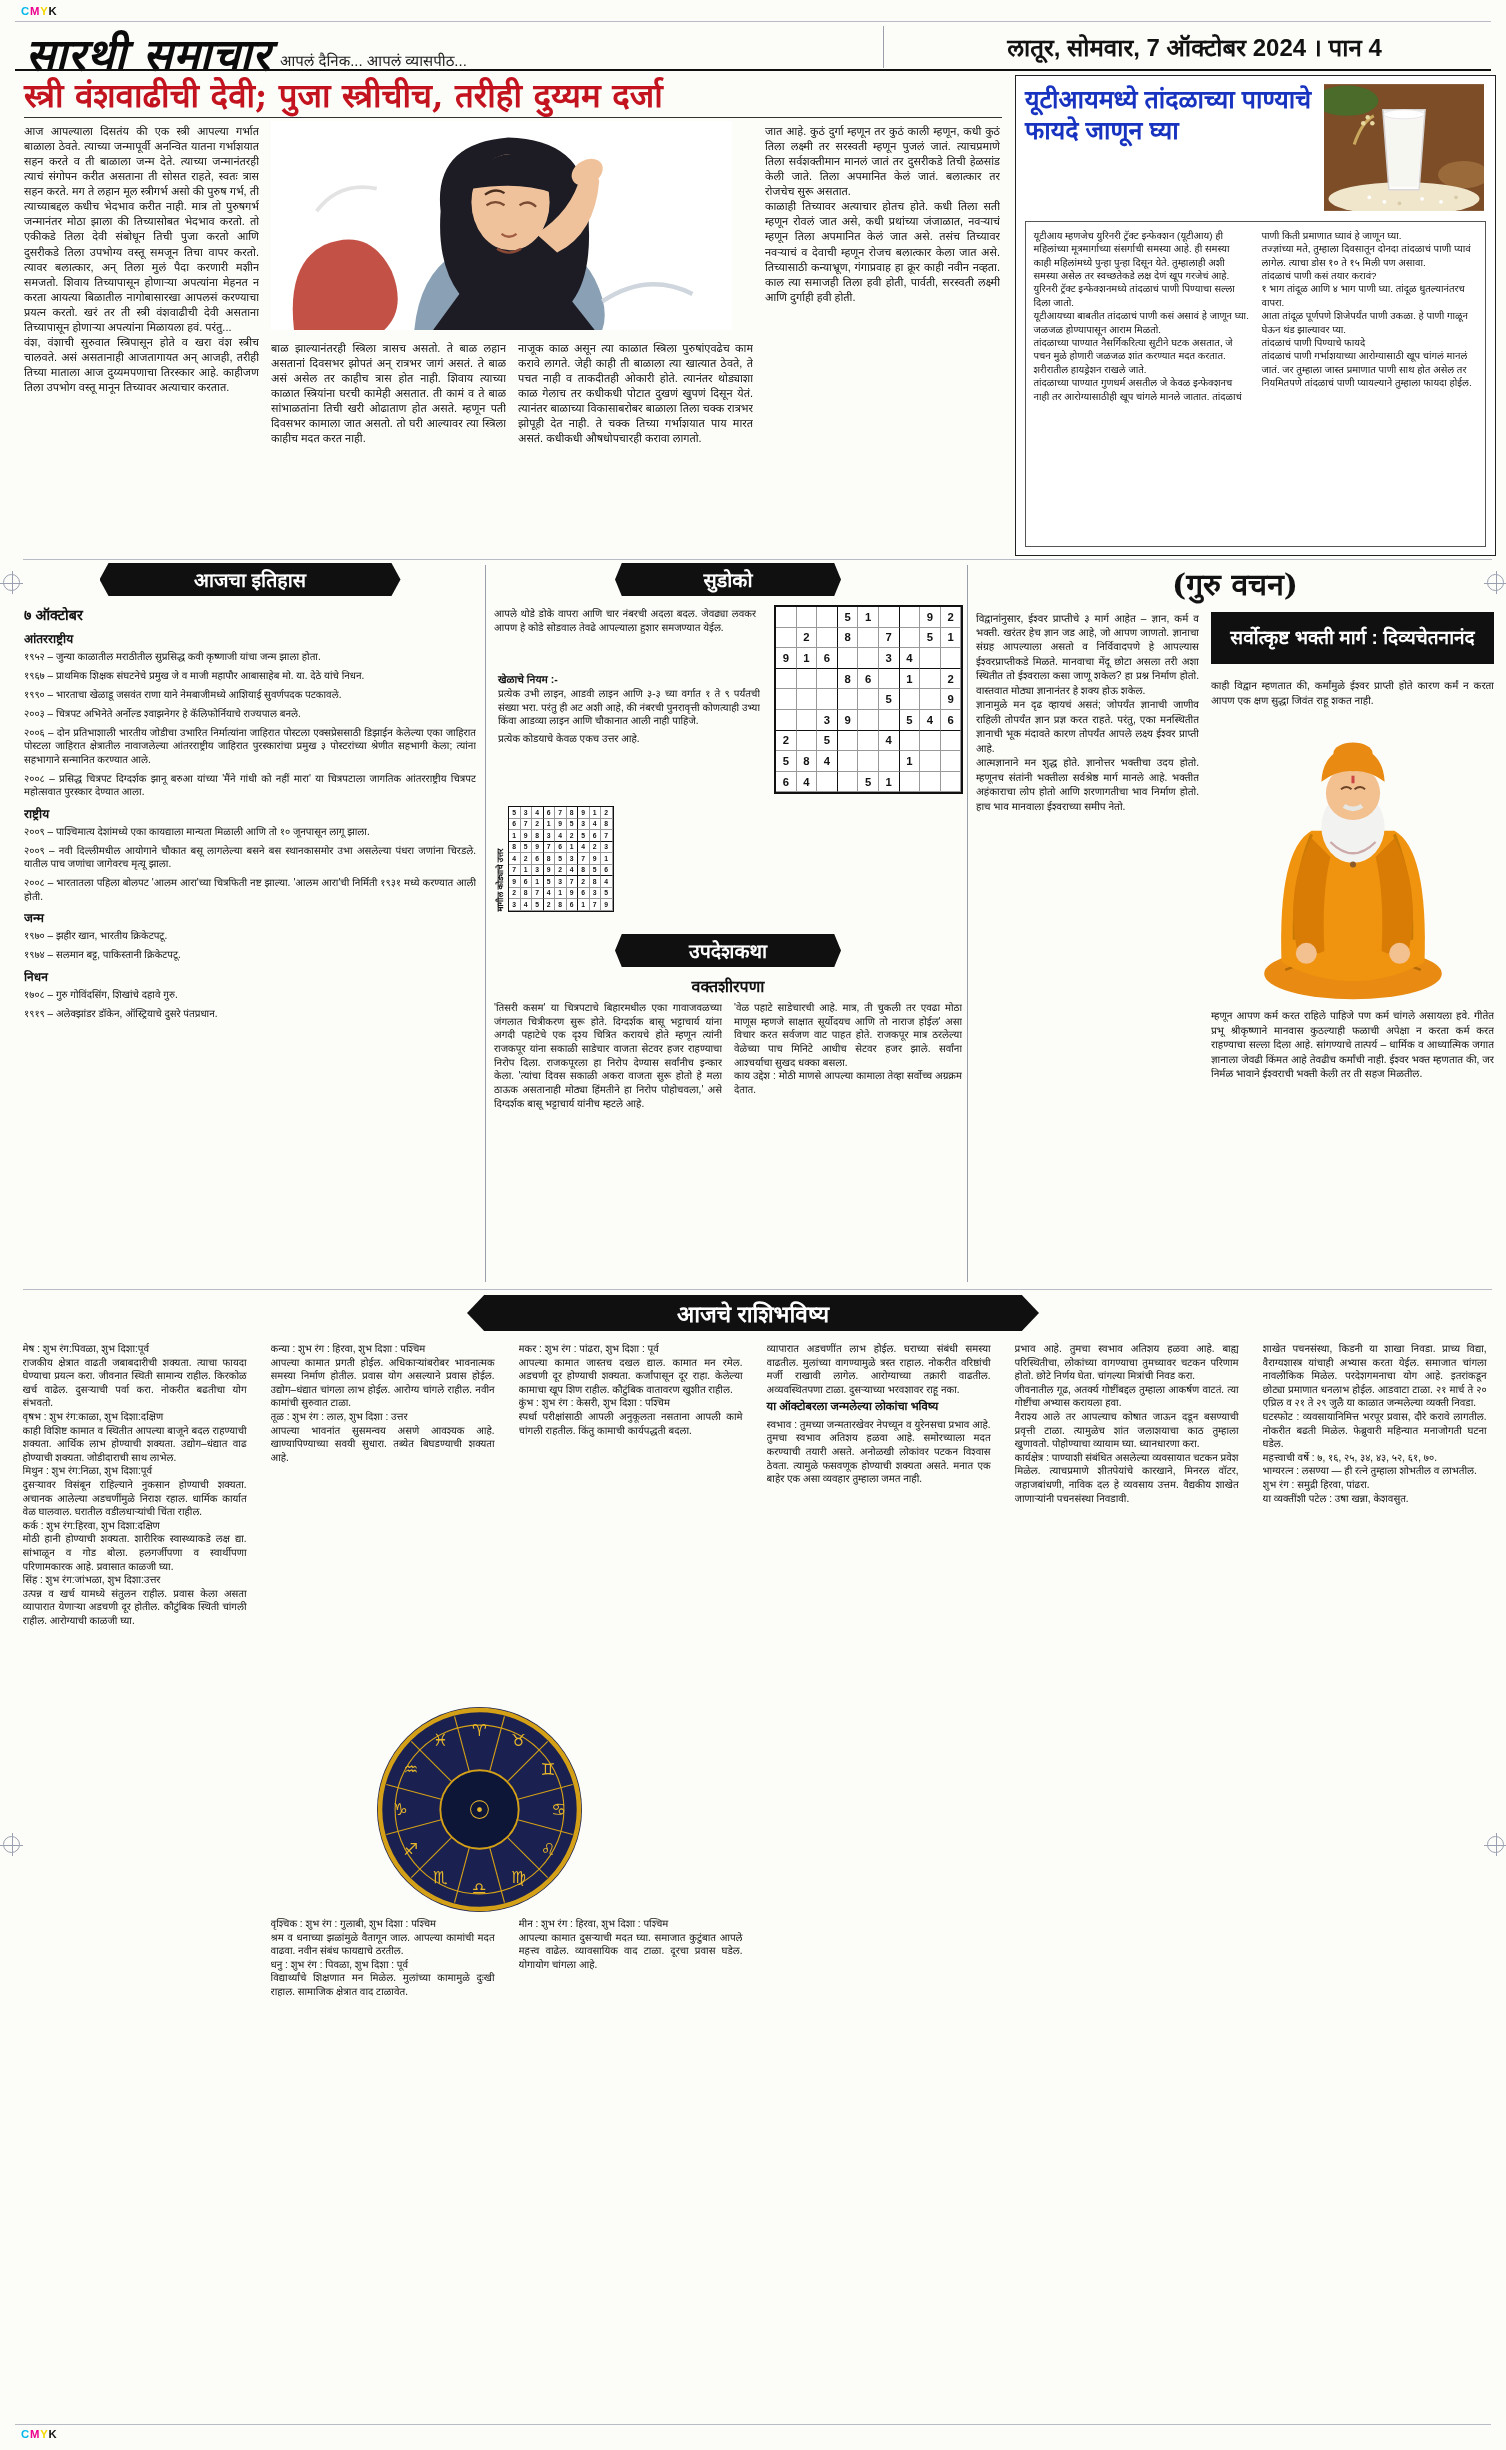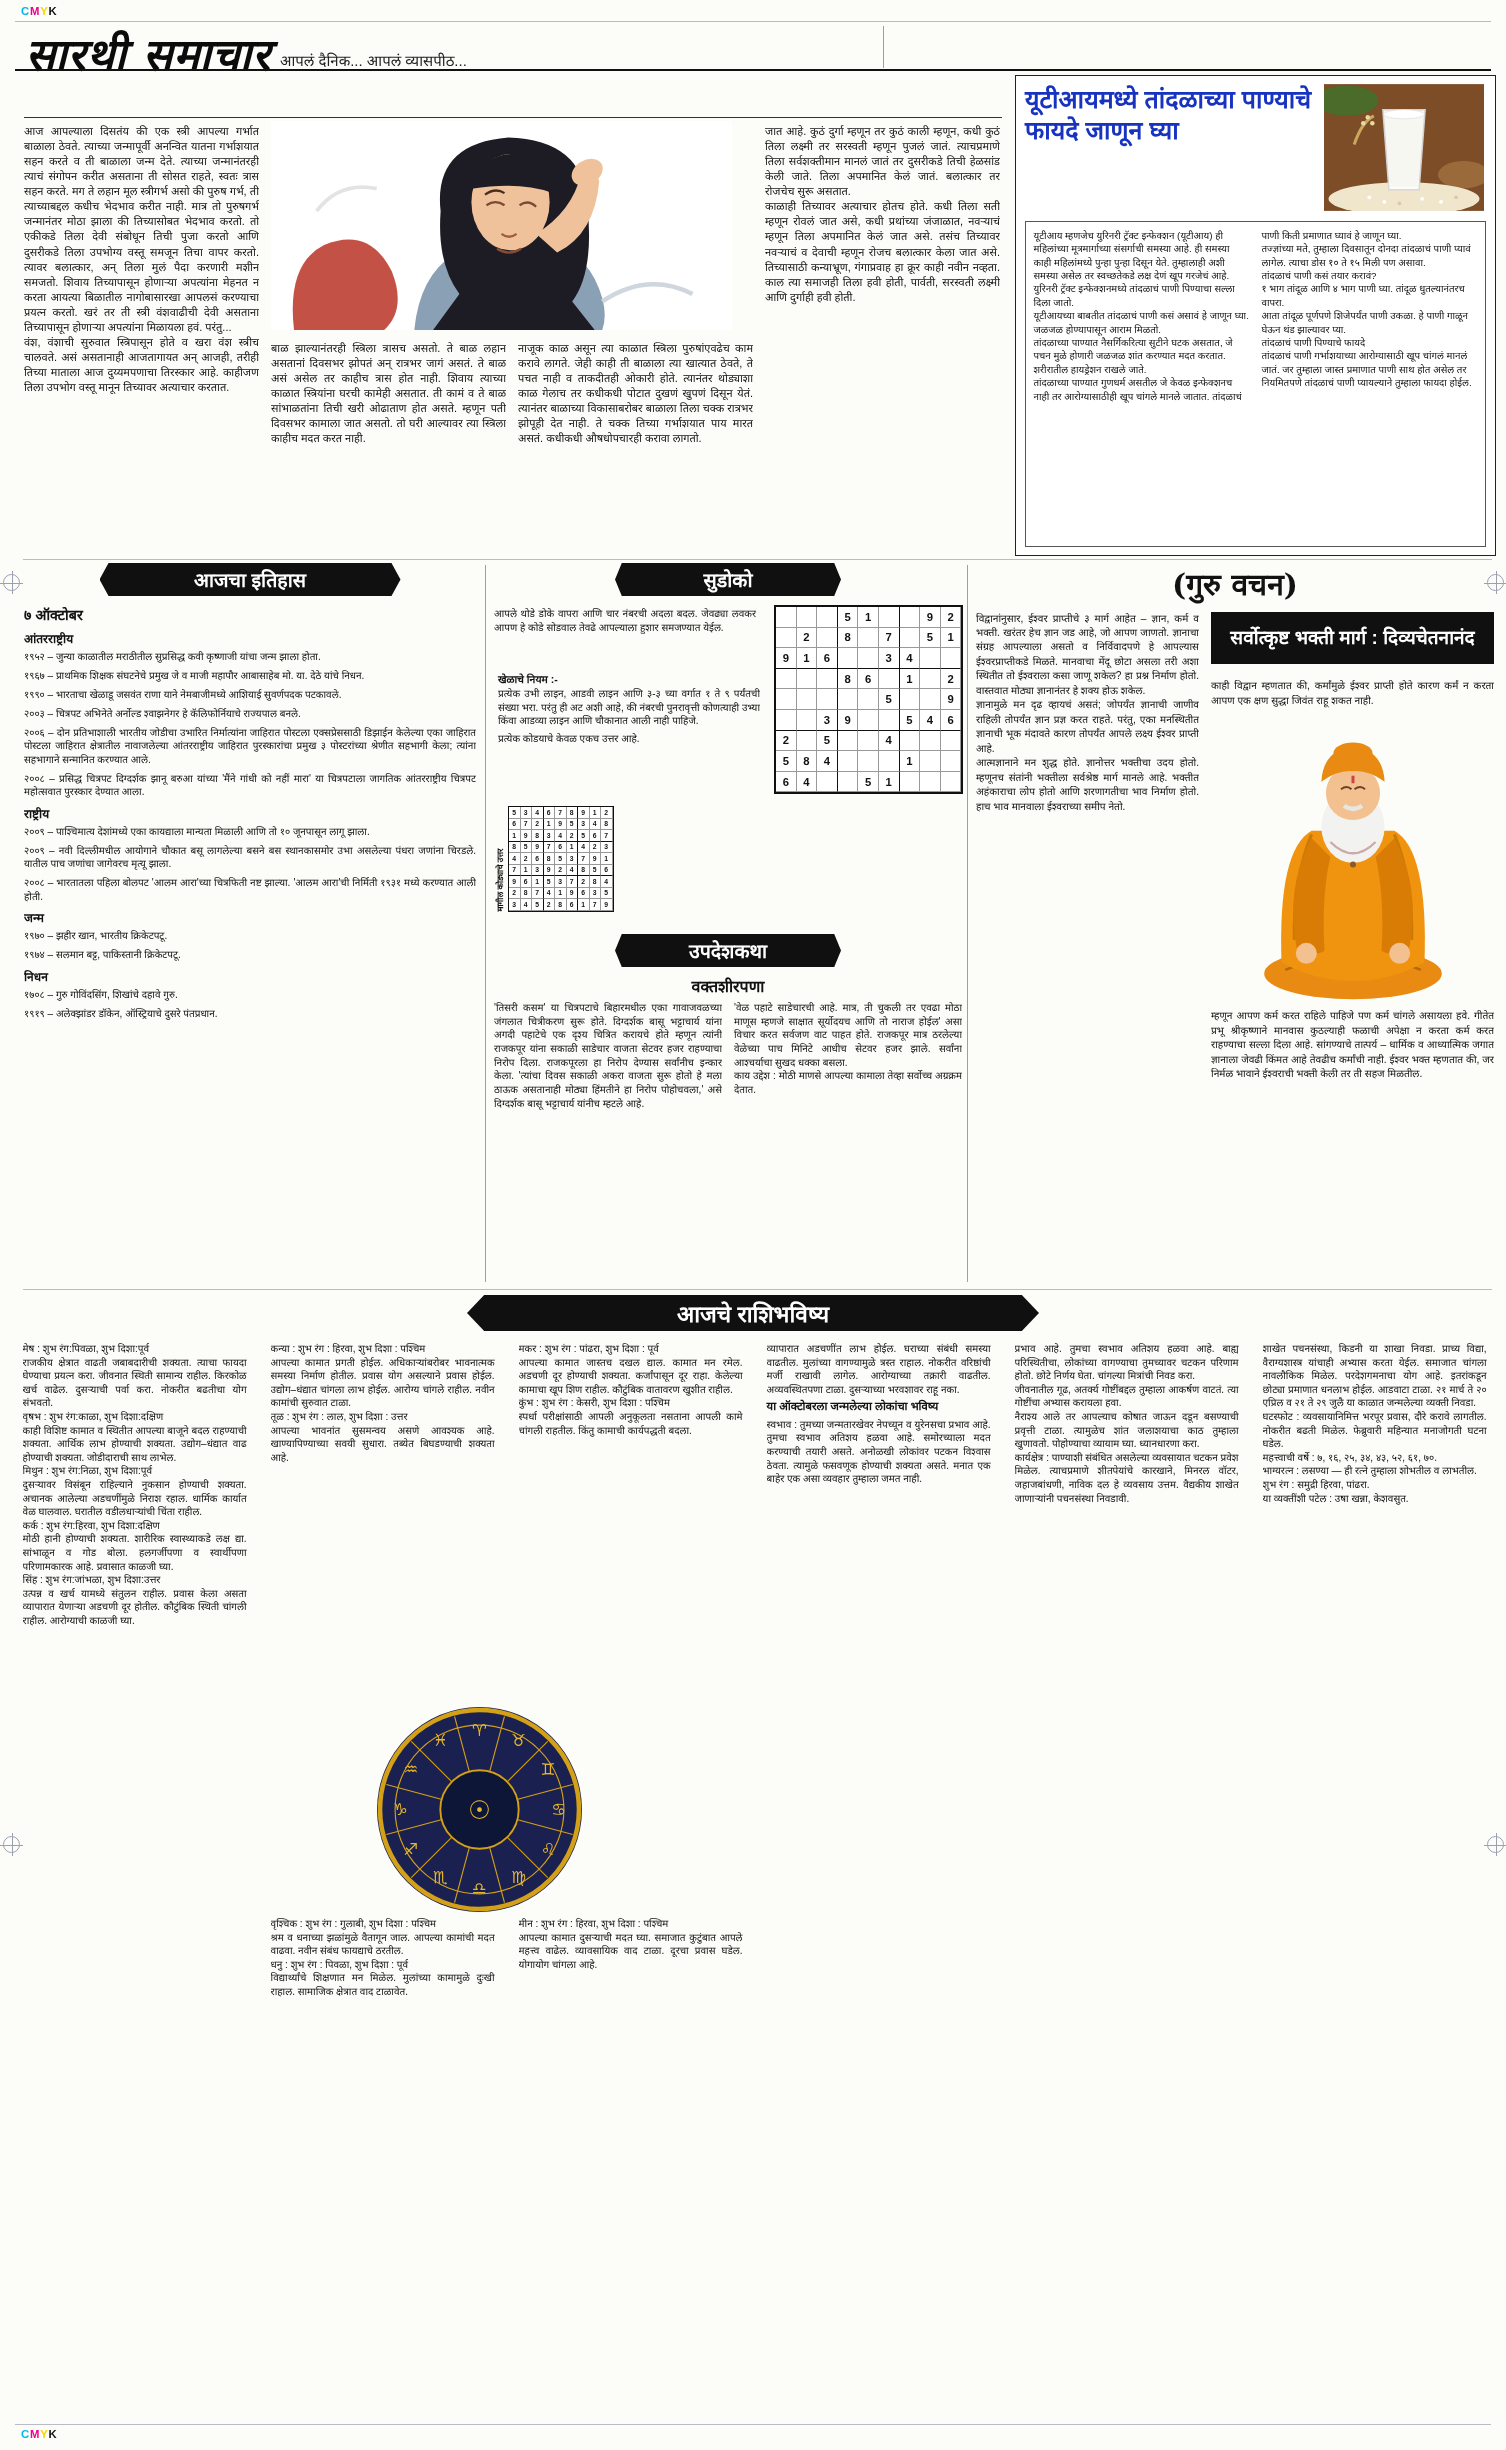--- a/index.html
+++ b/index.html
@@ -72,22 +72,24 @@
   <div class="hline" style="left:15px;top:21px;width:1476px;"></div>
   <div class="hline" style="left:15px;top:2424px;width:1476px;"></div>
   <span class="reg" style="left:3px;top:574px;"></span>
   <span class="reg" style="left:1487px;top:574px;"></span>
   <span class="reg" style="left:3px;top:1836px;"></span>
   <span class="reg" style="left:1487px;top:1836px;"></span>
 
   <div class="abs masthead" style="left:25.6px;top:22.6px;">सारथी समाचार</div>
   <div class="abs tagline" style="left:280px;top:50px;">आपलं दैनिक... आपलं व्यासपीठ...</div>
   <div class="vline" style="left:883px;top:25.6px;height:42px;"></div>
+  <div class="abs datebox" style="left:893px;top:25.6px;width:603px;height:42px;">लातूर, सोमवार, 7 ऑक्टोबर 2024 । पान 4</div>
   <div class="thickline" style="left:15px;top:69px;width:1476px;"></div>
 
+  <div class="abs lead-headline" style="left:24px;top:78px;width:978px;">स्त्री वंशवाढीची देवी; पुजा स्त्रीचीच, तरीही दुय्यम दर्जा</div>
   <div class="hline" style="left:24px;top:117px;width:978px;background:#333;"></div>
 
   <div class="abs lead-cols" style="left:24px;top:124px;width:978px;height:431px;">
     <div class="lead-col jtext">आज आपल्याला दिसतंय की एक स्त्री आपल्या गर्भात बाळाला ठेवते. त्याच्या जन्मापूर्वी अनन्वित यातना गर्भाशयात सहन करते व ती बाळाला जन्म देते. त्याच्या जन्मानंतरही त्याचं संगोपन करीत असताना ती सोसत राहते, स्वतः त्रास सहन करते. मग ते लहान मूल स्त्रीगर्भ असो की पुरुष गर्भ, ती त्याच्याबद्दल कधीच भेदभाव करीत नाही. मात्र तो पुरुषगर्भ जन्मानंतर मोठा झाला की तिच्यासोबत भेदभाव करतो. तो एकीकडे तिला देवी संबोधून तिची पुजा करतो आणि दुसरीकडे तिला उपभोग्य वस्तू समजून तिचा वापर करतो. त्यावर बलात्कार, अन् तिला मुलं पैदा करणारी मशीन समजतो. शिवाय तिच्यापासून होणाऱ्या अपत्यांना मेहनत न करता आयत्या बिळातील नागोबासारखा आपलसं करण्याचा प्रयत्न करतो. खरं तर ती स्त्री वंशवाढीची देवी असताना तिच्यापासून होणाऱ्या अपत्यांना मिळायला हवं. परंतु...
 वंश, वंशाची सुरुवात स्त्रिपासून होते व खरा वंश स्त्रीच चालवते. असं असतानाही आजतागायत अन् आजही, तरीही तिच्या माताला आज दुय्यमपणाचा तिरस्कार आहे. काहीजण तिला उपभोग वस्तू मानून तिच्यावर अत्याचार करतात.</div>
     <div class="lead-col jtext pad-img">बाळ झाल्यानंतरही स्त्रिला त्रासच असतो. ते बाळ लहान असतानां दिवसभर झोपतं अन् रात्रभर जागं असतं. ते बाळ असं असेल तर काहीच त्रास होत नाही. शिवाय त्याच्या काळात स्त्रियांना घरची कामेही असतात. ती कामं व ते बाळ सांभाळतांना तिची खरी ओढाताण होत असते. म्हणून पती दिवसभर कामाला जात असतो. तो घरी आल्यावर त्या स्त्रिला काहीच मदत करत नाही.</div>
     <div class="lead-col jtext pad-img">नाजूक काळ असून त्या काळात स्त्रिला पुरुषांएवढेच काम करावे लागते. जेही काही ती बाळाला त्या खात्यात ठेवते, ते पचत नाही व ताकदीतही ओकारी होते. त्यानंतर थोड्याशा काळ गेलाच तर कधीकधी पोटात दुखणं खुपणं दिसून येतं. त्यानंतर बाळाच्या विकासाबरोबर बाळाला तिला चक्क रात्रभर झोपूही देत नाही. ते चक्क तिच्या गर्भाशयात पाय मारत असतं. कधीकधी औषधोपचारही करावा लागतो.</div>
     <div class="lead-col jtext">जात आहे. कुठं दुर्गा म्हणून तर कुठं काली म्हणून, कधी कुठं तिला लक्ष्मी तर सरस्वती म्हणून पुजलं जातं. त्याचप्रमाणे तिला सर्वशक्तीमान मानलं जातं तर दुसरीकडे तिची हेळसांड केली जाते. तिला अपमानित केलं जातं. बलात्कार तर रोजचेच सुरू असतात.
 काळाही तिच्यावर अत्याचार होतच होते. कधी तिला सती म्हणून रोवलं जात असे, कधी प्रथांच्या जंजाळात, नवऱ्याचं म्हणून तिला अपमानित केलं जात असे. तसंच तिच्यावर नवऱ्याचं व देवाची म्हणून रोजच बलात्कार केला जात असे. तिच्यासाठी कन्याभ्रूण, गंगाप्रवाह हा क्रूर काही नवीन नव्हता. काल त्या समाजही तिला हवी होती, पार्वती, सरस्वती लक्ष्मी आणि दुर्गाही हवी होती.</div>
   </div>

